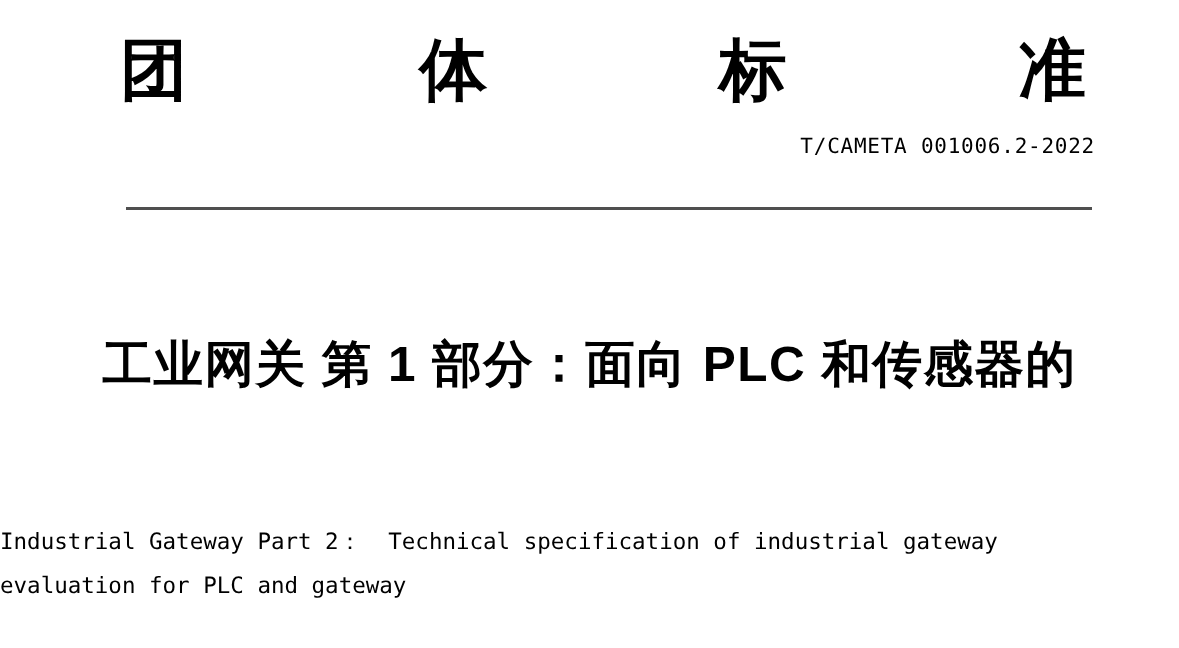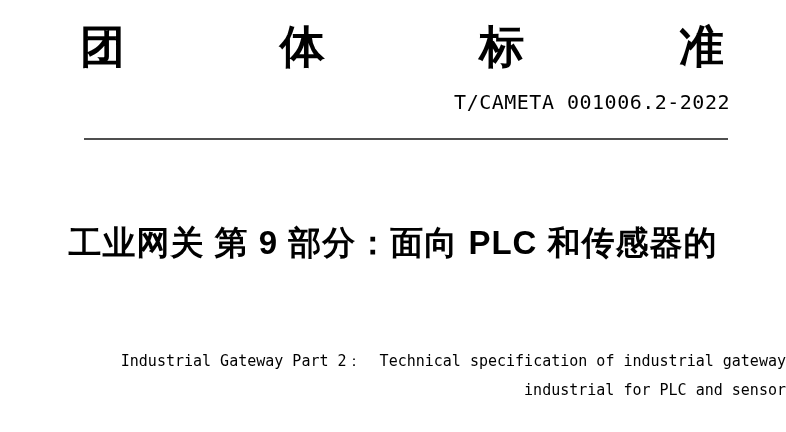--- a/index.html
+++ b/index.html
@@ -29,21 +29,21 @@
     font-size: 45px;
     line-height: 50px;
     color: #000000;
   }
   
   .std-number {
     position: absolute;
     right: 56px;
     top: 90px;
     font-family: "DejaVu Sans Mono", "Liberation Mono", monospace;
-    font-size: 20px;
+    font-size: 14px;
     letter-spacing: 0.5px;
     color: #000000;
     white-space: pre;
     text-align: right;
   }
   
   .rule {
     position: absolute;
     left: 84px;
     right: 58px;
@@ -65,21 +65,21 @@
     letter-spacing: 1px;
     color: #000000;
   }
   .title-cn div { white-space: pre; }
   
   .subtitle-en {
     position: absolute;
     left: 0;
     right: 0;
     top: 347px;
-    text-align: right;
+    text-align: left;
     font-family: "DejaVu Sans Mono", "Liberation Mono", monospace;
     font-size: 15px;
     line-height: 29px;
     color: #000000;
   }
   .subtitle-en div { white-space: pre; }
 </style>
 </head>
 <body>
 
@@ -90,21 +90,21 @@
     <span>体</span>
     <span>标</span>
     <span>准</span>
   </div>
 
   <div class="std-number">T/CAMETA 001006.2-2022</div>
 
   <div class="rule"></div>
 
   <div class="title-cn">
-    <div>工业网关 第 9 部分：面向 PLC 和传感器的</div>
+    <div>工业网关 第 1 部分：面向 PLC 和传感器的</div>
   </div>
 
   <div class="subtitle-en">
     <div>Industrial Gateway Part 2：  Technical specification of industrial gateway</div>
-    <div>industrial for PLC and sensor</div>
+    <div>evaluation for PLC and gateway</div>
   </div>
 
 </div>
 
 </body></html>

